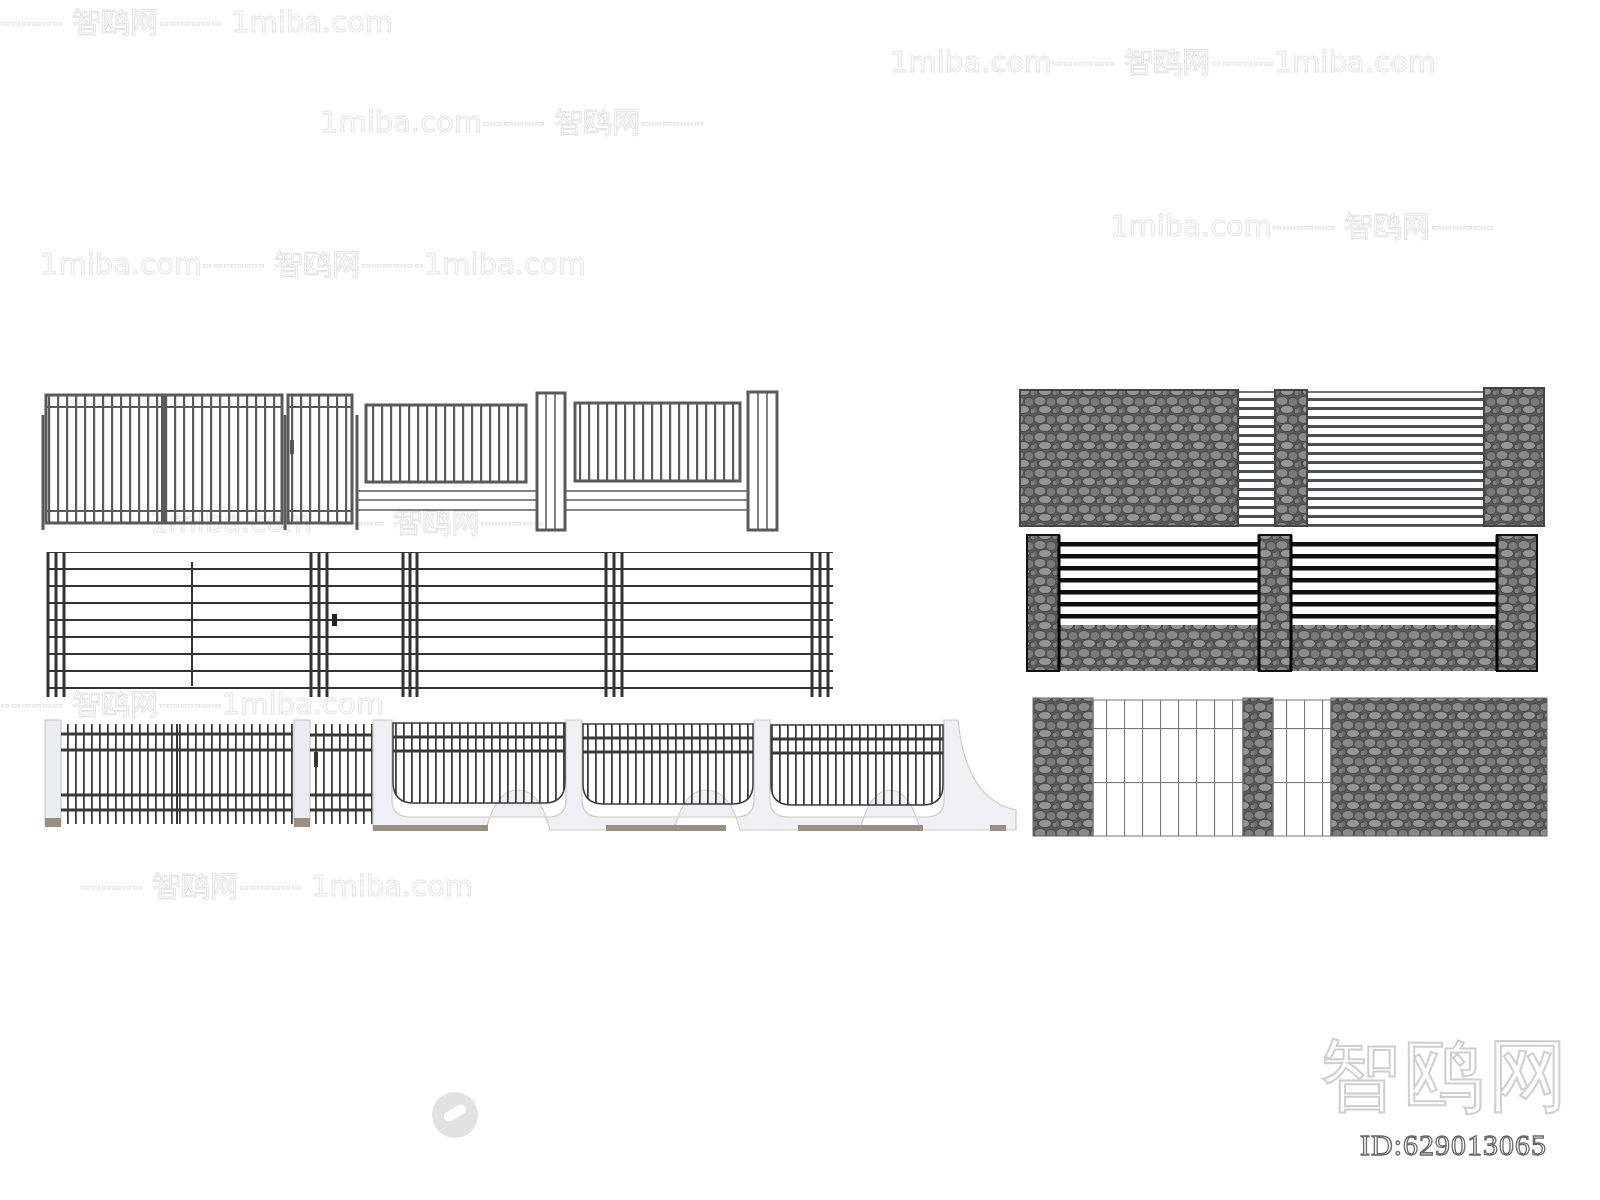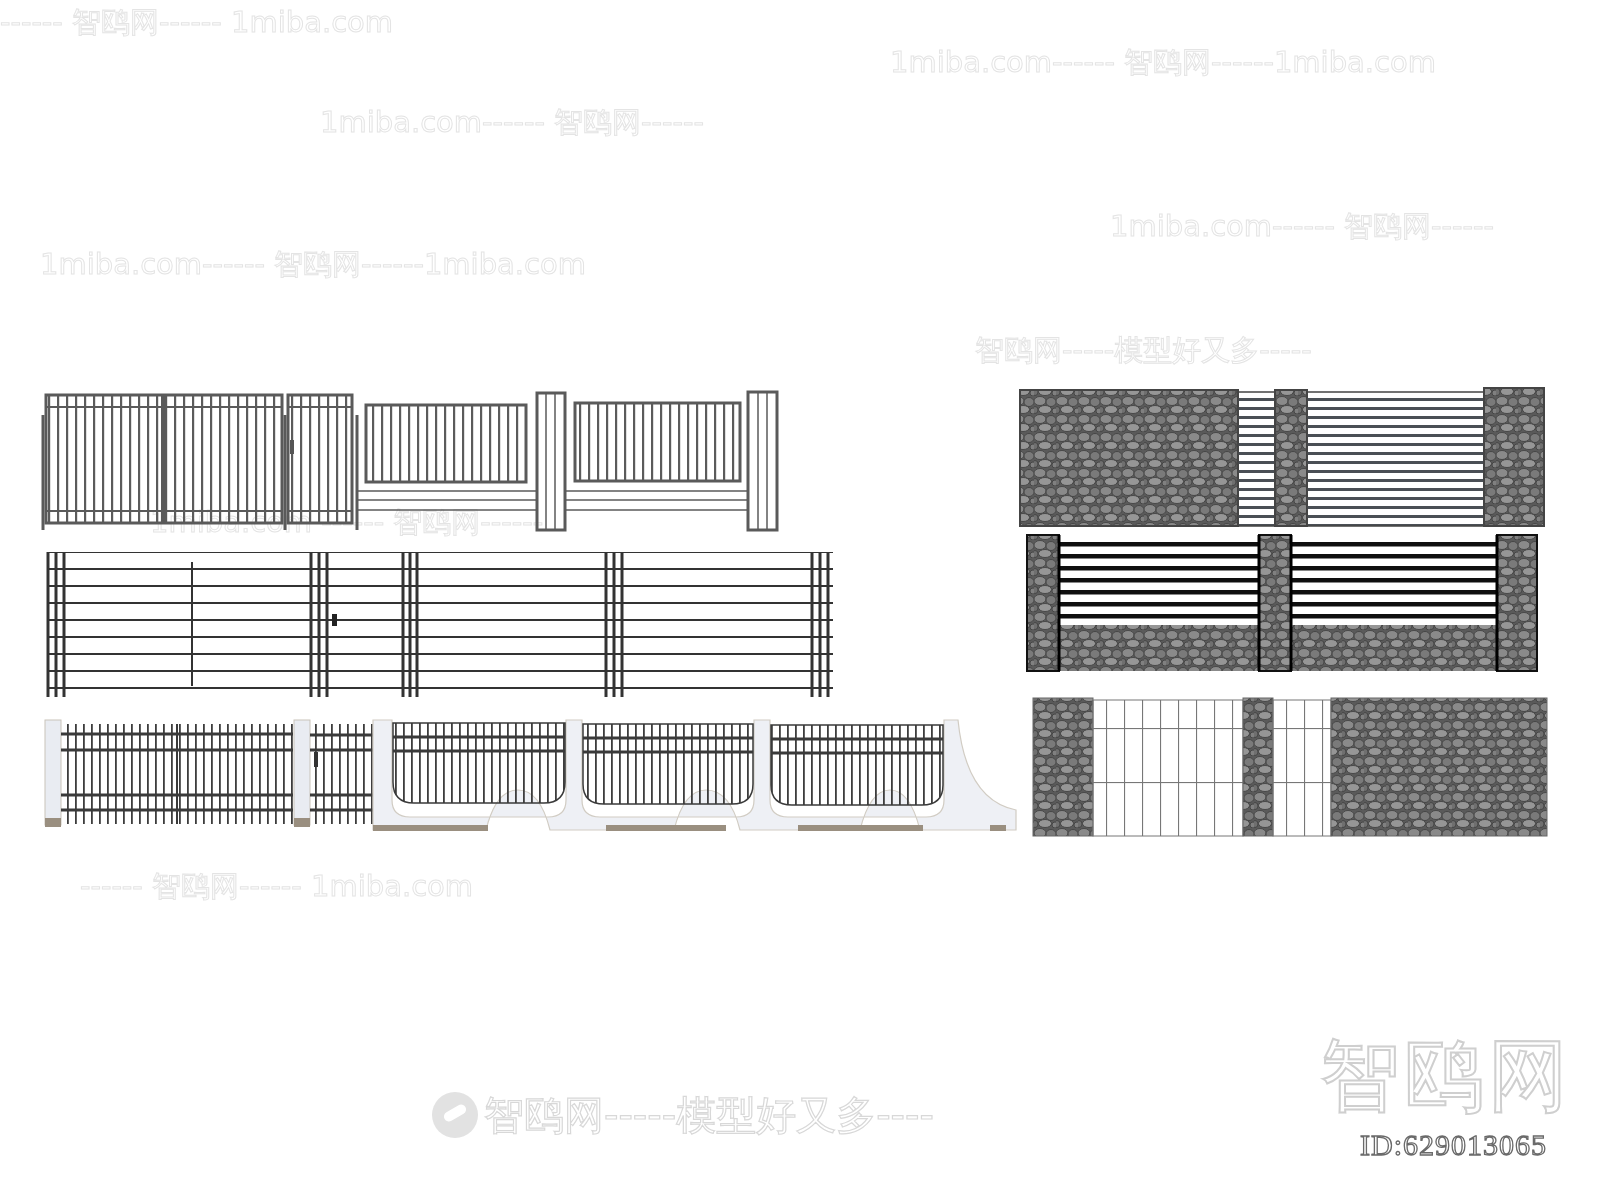--- a/index.html
+++ b/index.html
@@ -15,22 +15,22 @@
 </style>
 </head>
 <body>
 
 <div class="layer" id="wm-layer">
     <div class="wm" style="left: 0px; top: 8px;">------ 智鸥网------ 1miba.com</div>
     <div class="wm" style="left: 890px; top: 48px;">1miba.com------ 智鸥网------1miba.com</div>
     <div class="wm" style="left: 320px; top: 108px;">1miba.com------ 智鸥网------</div>
     <div class="wm" style="left: 1110px; top: 212px;">1miba.com------ 智鸥网------</div>
     <div class="wm" style="left: 40px; top: 250px;">1miba.com------ 智鸥网------1miba.com</div>
-    <div class="wm" style="left: 975px; top: 336px;">智鸥网-----模型好又多-----</div>
     <div class="wm" style="left: 150px; top: 508px;">1miba.com ------ 智鸥网------</div>
+    <div class="wm" style="left: 0px; top: 690px;">------ 智鸥网------1miba.com</div>
     <div class="wm" style="left: 80px; top: 872px;">------ 智鸥网------ 1miba.com</div>
   </div>
 
 <svg class="layer" viewBox="0 0 1600 1200" xmlns="http://www.w3.org/2000/svg">
   <defs>
     <pattern id="stones" width="22" height="18" patternUnits="userSpaceOnUse">
       <rect width="22" height="18" fill="#5a5a5a"></rect>
       <ellipse cx="6" cy="5" rx="6" ry="4.5" fill="#8a8a8a" stroke="#3c3c3c" stroke-width="0.8"></ellipse>
       <ellipse cx="17" cy="6" rx="5" ry="4.5" fill="#7a7a7a" stroke="#3c3c3c" stroke-width="0.8"></ellipse>
       <ellipse cx="11" cy="13.5" rx="6.5" ry="4" fill="#969696" stroke="#3c3c3c" stroke-width="0.8"></ellipse>
@@ -180,16 +180,15 @@
     <rect x="1033" y="698" width="60" height="138" fill="url(#stones)" stroke="#666"></rect>
     <rect x="1093" y="700" width="150" height="136" fill="url(#mesh)" stroke="#777"></rect>
     <rect x="1243" y="698" width="30" height="138" fill="url(#stones)" stroke="#666"></rect>
     <rect x="1273" y="700" width="58" height="136" fill="url(#mesh)" stroke="#777"></rect>
     <rect x="1331" y="698" width="216" height="138" fill="url(#stones)" stroke="#666"></rect>
   </g>
 </svg>
 
 <div id="bottom-banner">
   <span class="logo-circle"></span>
-  <span class="txt">智鸥网-----模型好又多----</span>
 </div>
 <div id="big-logo">智鸥网</div>
 <div id="asset-id">ID:629013065</div>
 
 </body></html>

